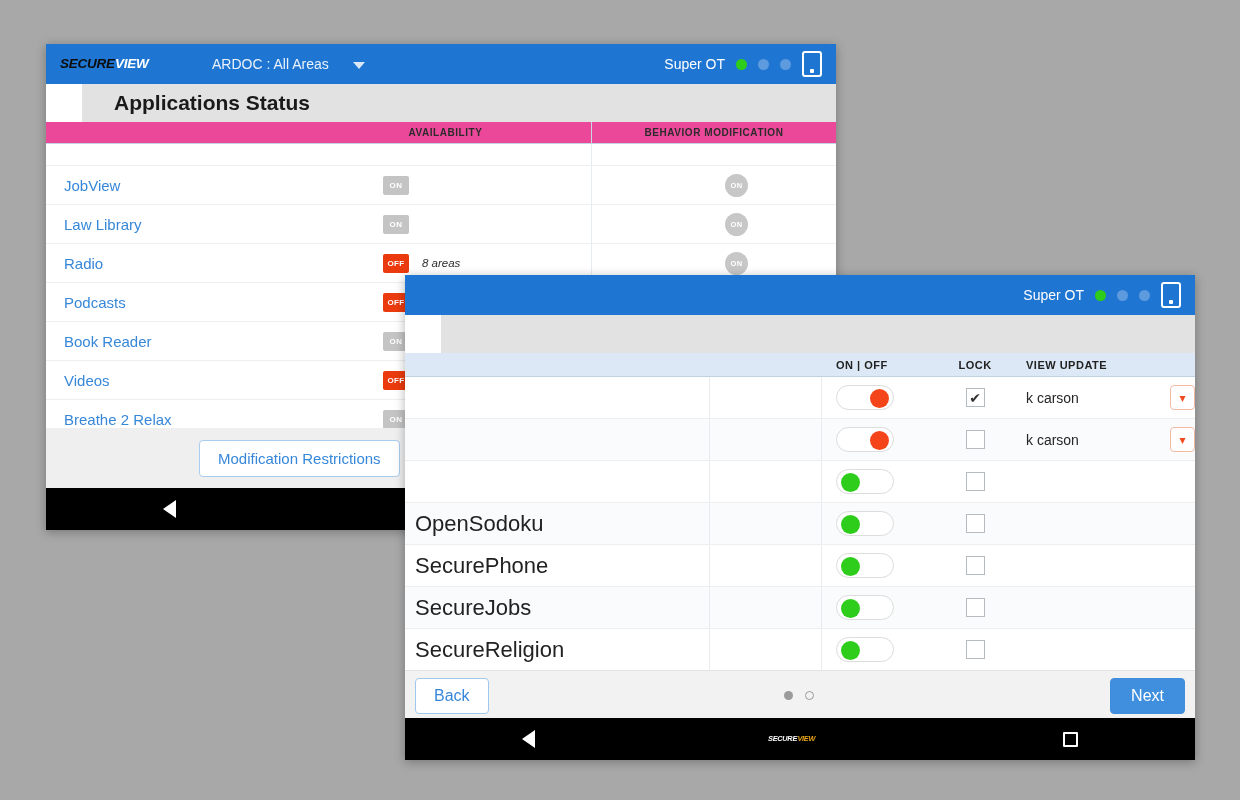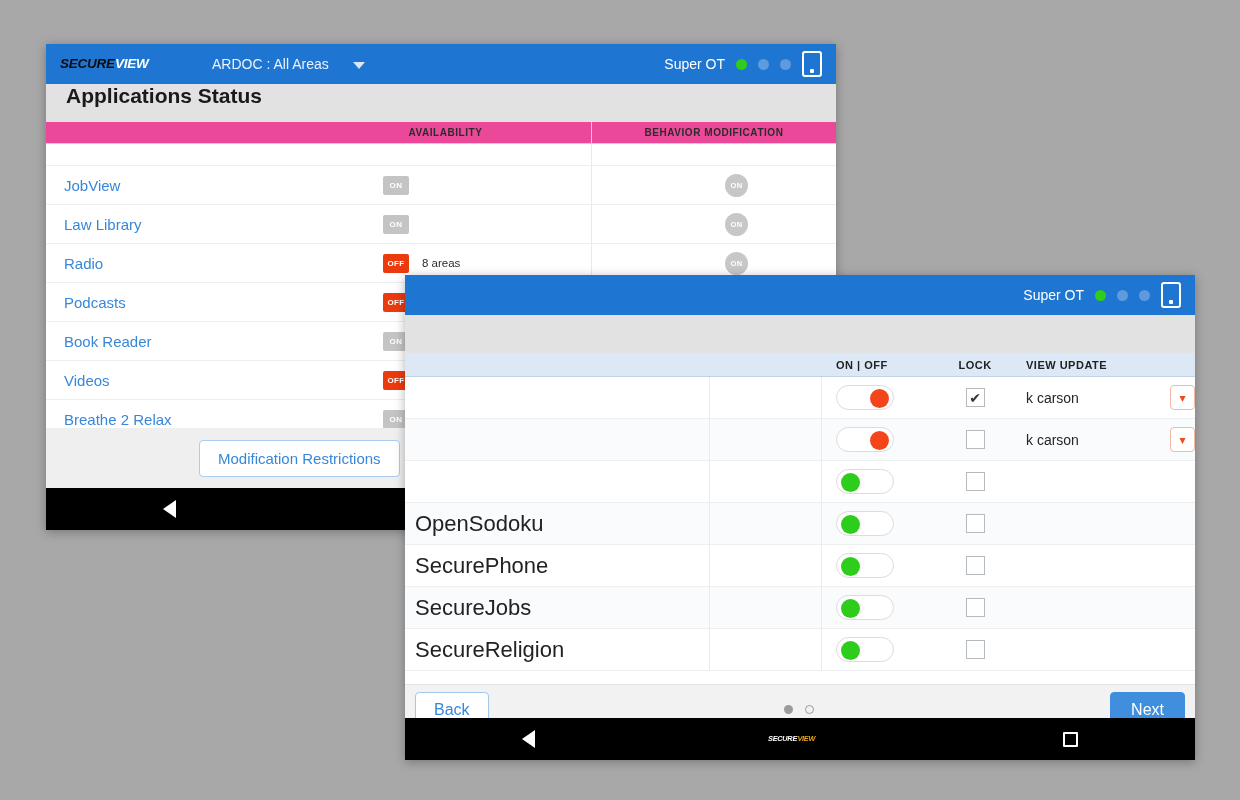--- a/index.html
+++ b/index.html
@@ -32,21 +32,21 @@
     border-top: 7px solid #d9e7f7; margin-top: 2px; }
   .topbar-right { margin-left: auto; display: flex; align-items: center; gap: 11px; }
   .user-name { font-size: 14px; color: #ffffff; }
   .dot { width: 11px; height: 11px; border-radius: 50%; display: inline-block; }
   .dot.green { background: #2ecc1b; }
   .dot.mute  { background: #5d9ade; }
   .tablet-ic { width: 20px; height: 26px; border: 2px solid #fff; border-radius: 3px; position: relative; }
   .tablet-ic::after { content:""; position:absolute; bottom:2px; left:50%; transform:translateX(-50%);
     width:4px; height:4px; background:#fff; border-radius:1px; }
 
-  .page-title-bar { background: #e2e2e2; display: flex; padding: 0 20px; }
+  .page-title-bar { background: #e2e2e2; display: flex; align-items: center; padding: 0 32px; margin-left: 36px; }
   .page-title { font-size: 21px; font-weight: bold; color: #1a1a1a; }
 
   
   .thead-1 { display: flex; background: #ec4899; border-bottom: 1px solid #c4d3e2; height: 22px; }
   .th-cell { font-size: 10px; font-weight: bold; color: #2b2b2b; letter-spacing: 0.55px;
     display: flex; align-items: center; justify-content: center; }
   .th-name { width: 254px; }
   .th-avail { width: 292px; border-right: 1px solid #c9d6e4; }
   .th-behav { flex: 1; }
 
@@ -63,21 +63,21 @@
     display: flex; align-items: center; justify-content: center; margin-left: 83px; }
   .badge-sq.on  { background: #c4c4c4; }
   .badge-sq.off { background: #eb3b0e; }
 
   .badge-ci { width: 23px; height: 23px; border-radius: 50%; color: #fff;
     font-size: 7.5px; font-weight: bold; letter-spacing: .3px;
     display: flex; align-items: center; justify-content: center; margin-left: 133px; }
   .badge-ci.on  { background: #c7c7c7; }
   .badge-ci.off { background: #e8380d; }
 
-  .meta { font-size: 11.5px; color: #2c2c2c; margin-left: 13px; line-height: 14px; }
+  .meta { font-size: 11.5px; color: #2c2c2c; margin-left: 13px; line-height: 14px; font-style: italic; }
 
   .footbar-1 { background: #efefef; display: flex; align-items: center; justify-content: center; gap: 102px; }
   .btn-ghost {
     background: #ffffff; border: 1px solid #a9cdee; border-radius: 4px;
     color: #3787d9; font-size: 15px; padding: 9px 18px; font-family: inherit;
   }
 
   .navbar { background: #000000; display: flex; align-items: center; justify-content: space-around; }
   .nav-back { width: 0; height: 0; border-top: 9px solid transparent; border-bottom: 9px solid transparent;
     border-right: 13px solid #ffffff; }
@@ -391,21 +391,21 @@
           <div class="cell upd">
             <span></span>
           </div>
         </div>
       </div>
 
     <div class="hscroll" style="position:absolute; left:0; bottom:50px; width:790px;">
       <div class="hscroll-thumb" style="width:170px;"></div>
     </div>
 
-    <div class="footbar-2" style="position:absolute; left:0; bottom:26px; width:790px; height:50px;">
+    <div class="footbar-2" style="position:absolute; left:0; bottom:40px; width:790px; height:50px;">
       <button class="btn-back">Back</button>
       <div class="pager">
         <span class="pdot fill"></span>
         <span class="pdot hollow"></span>
       </div>
       <button class="btn-next">Next</button>
     </div>
 
     <div class="navbar" style="position:absolute; left:0; bottom:0; width:790px; height:42px;">
       <span class="nav-back"></span>

